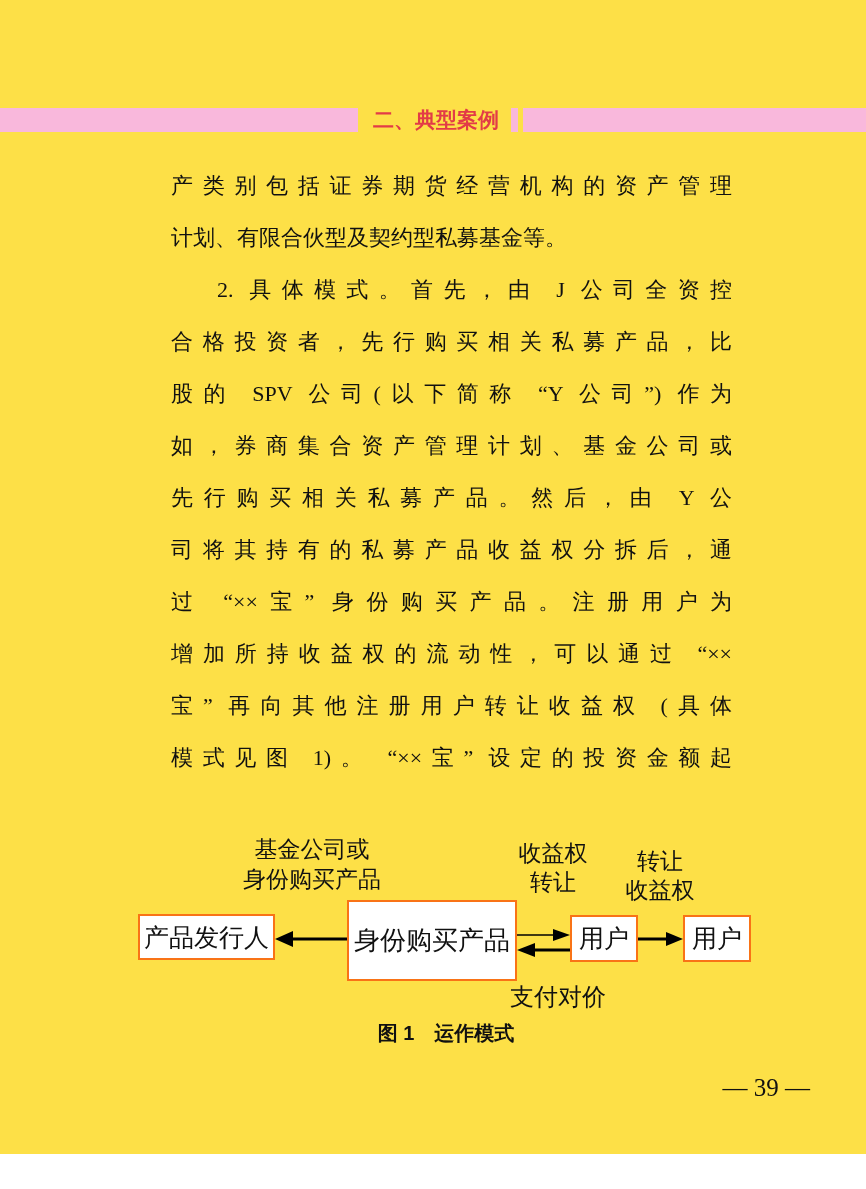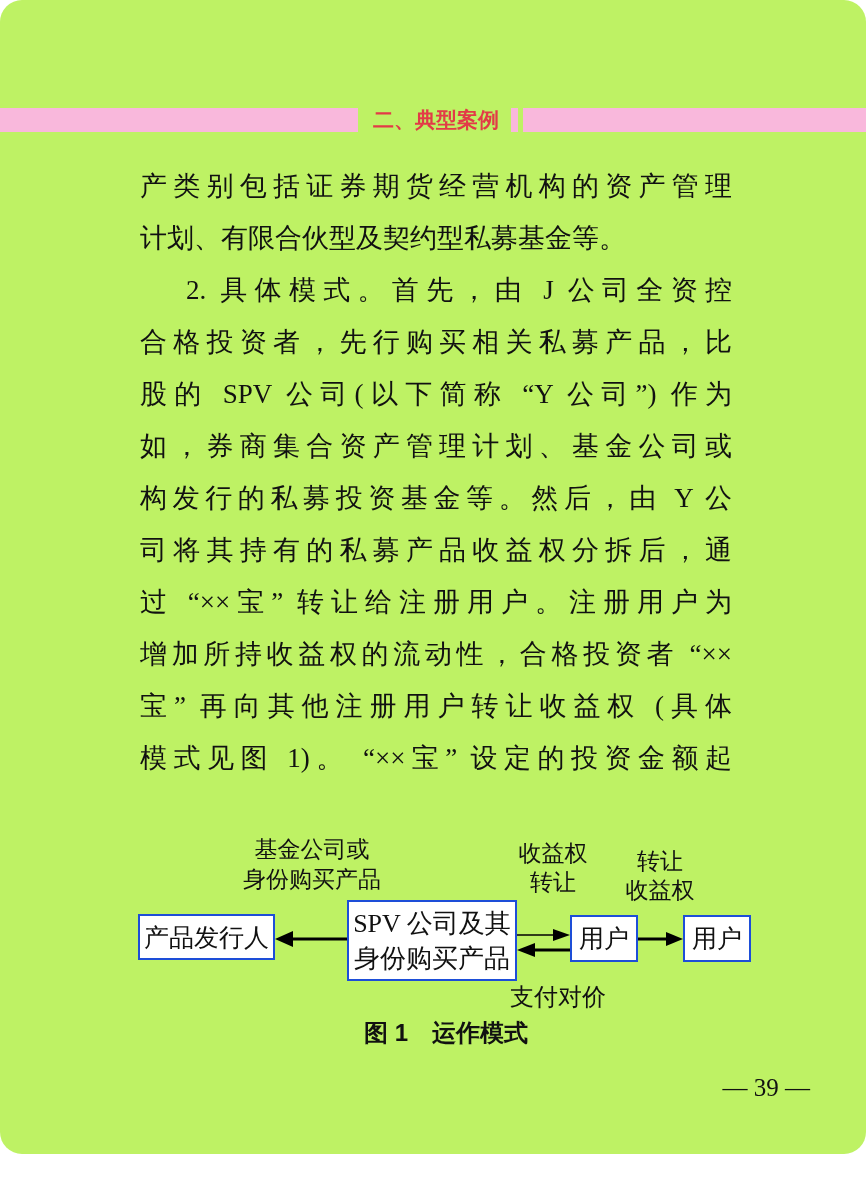--- a/index.html
+++ b/index.html
@@ -1,42 +1,42 @@
 <!DOCTYPE html>
 <html style="--band_pink: #f9b8dc; --header_red: #e23b47;"><head>
 <meta charset="utf-8">
 <style>
   html,body{margin:0;padding:0;background:#fff;}
-  .page{position:relative;width:866px;height:1154px;background:#bef264;overflow:hidden;
-        font-family:"Liberation Serif","DejaVu Serif",serif;color:#111;border-radius:22px;}
+  .page{position:relative;width:866px;height:1154px;background:#fde047;overflow:hidden;
+        font-family:"Liberation Serif","DejaVu Serif",serif;color:#111;}
 
   
   .band{position:absolute;top:108px;height:24px;background:var(--band_pink,#f9b8dc);}
   .band-left{left:0;width:358px;}
   .band-tick{left:511px;width:7px;}
   .band-right{left:523px;width:343px;}
   .header-title{position:absolute;top:106px;left:356px;width:160px;height:28px;
         text-align:center;line-height:28px;font-size:21px;font-weight:bold;
         font-family:"Liberation Sans","DejaVu Sans",sans-serif;color:var(--header_red,#e23b47);}
 
   
   .body-text{position:absolute;left:140px;top:160px;width:592px;}
-  .bline{height:52px;line-height:52px;font-size:27px;white-space:nowrap;
-         text-align:justify;text-align-last:justify;}
+  .bline{height:52px;line-height:52px;font-size:22px;white-space:nowrap;
+         text-align:justify;text-align-last:justify;margin-left:31px;}
   .bline.para-end{text-align:right;text-align-last:left;}
   .bline.indent{padding-left:46px;}
 
   
   .dg-label{position:absolute;text-align:center;font-size:23px;line-height:30px;}
-  .dg-box{position:absolute;box-sizing:border-box;border:2px solid #1d4ed8;background:#fff;
+  .dg-box{position:absolute;box-sizing:border-box;border:2px solid #f97316;background:#fff;
           display:flex;align-items:center;justify-content:center;text-align:center;}
   .dg-svg{position:absolute;left:0;top:0;width:866px;height:1189px;pointer-events:none;}
 
   .caption{position:absolute;top:1018px;left:296px;width:300px;text-align:center;
-           font-size:24px;font-weight:bold;line-height:30px;
+           font-size:20px;font-weight:bold;line-height:30px;
            font-family:"Liberation Sans","DejaVu Sans",sans-serif;}
   .page-number{position:absolute;top:1074px;left:660px;width:150px;text-align:right;
            font-size:25px;line-height:28px;}
 </style>
 </head>
 <body>
 
 <div class="page">
 
   <div class="band band-left"></div>
@@ -44,24 +44,24 @@
   <div class="band band-right"></div>
   <div class="header-title">二、典型案例</div>
 
   <div class="body-text">
     <div class="bline">产类别包括证券期货经营机构的资产管理</div>
     <div class="bline para-end">计划、有限合伙型及契约型私募基金等。</div>
     <div class="bline indent">2. 具体模式。首先，由 J 公司全资控</div>
     <div class="bline">合格投资者，先行购买相关私募产品，比</div>
     <div class="bline">股的 SPV 公司(以下简称 “Y 公司”) 作为</div>
     <div class="bline">如，券商集合资产管理计划、基金公司或</div>
-    <div class="bline">构发行的私募投资基金等。然后，由 Y 公</div>
+    <div class="bline">先行购买相关私募产品。然后，由 Y 公</div>
     <div class="bline">司将其持有的私募产品收益权分拆后，通</div>
-    <div class="bline">过 “××宝” 转让给注册用户。注册用户为</div>
-    <div class="bline">增加所持收益权的流动性，合格投资者 “××</div>
+    <div class="bline">过 “××宝” 身份购买产品。注册用户为</div>
+    <div class="bline">增加所持收益权的流动性，可以通过 “××</div>
     <div class="bline">宝” 再向其他注册用户转让收益权 (具体</div>
     <div class="bline">模式见图 1)。 “××宝” 设定的投资金额起</div>
   </div>
 
   <div class="dg-label" style="left:230px;top:835px;width:164px;">
     <div>基金公司或</div>
     <div>身份购买产品</div>
   </div>
   <div class="dg-label" style="left:500px;top:839px;width:106px;line-height:29px;">
     <div>收益权</div>
@@ -69,21 +69,20 @@
   </div>
   <div class="dg-label" style="left:607px;top:847px;width:106px;line-height:29px;">
     <div>转让</div>
     <div>收益权</div>
   </div>
   <div class="dg-label" style="left:482px;top:982px;width:152px;font-size:24px;">支付对价</div>
 
   <div class="dg-box" style="left:138px;top:914px;width:137px;height:46px;font-size:25px;">产品发行人</div>
   <div class="dg-box" style="left:347px;top:900px;width:170px;height:81px;font-size:26px;line-height:35px;">
     <div>
-      <div>SPV 公司及其</div>
       <div>身份购买产品</div>
     </div>
   </div>
   <div class="dg-box" style="left:570px;top:915px;width:68px;height:47px;font-size:25px;">用户</div>
   <div class="dg-box" style="left:683px;top:915px;width:68px;height:47px;font-size:25px;">用户</div>
 
   <svg class="dg-svg" viewBox="0 0 866 1189" xmlns="http://www.w3.org/2000/svg">
 
     <line x1="347" y1="939" x2="291" y2="939" stroke="#000" stroke-width="3"></line>
     <polygon points="275,939 293,931 293,947" fill="#000"></polygon>

